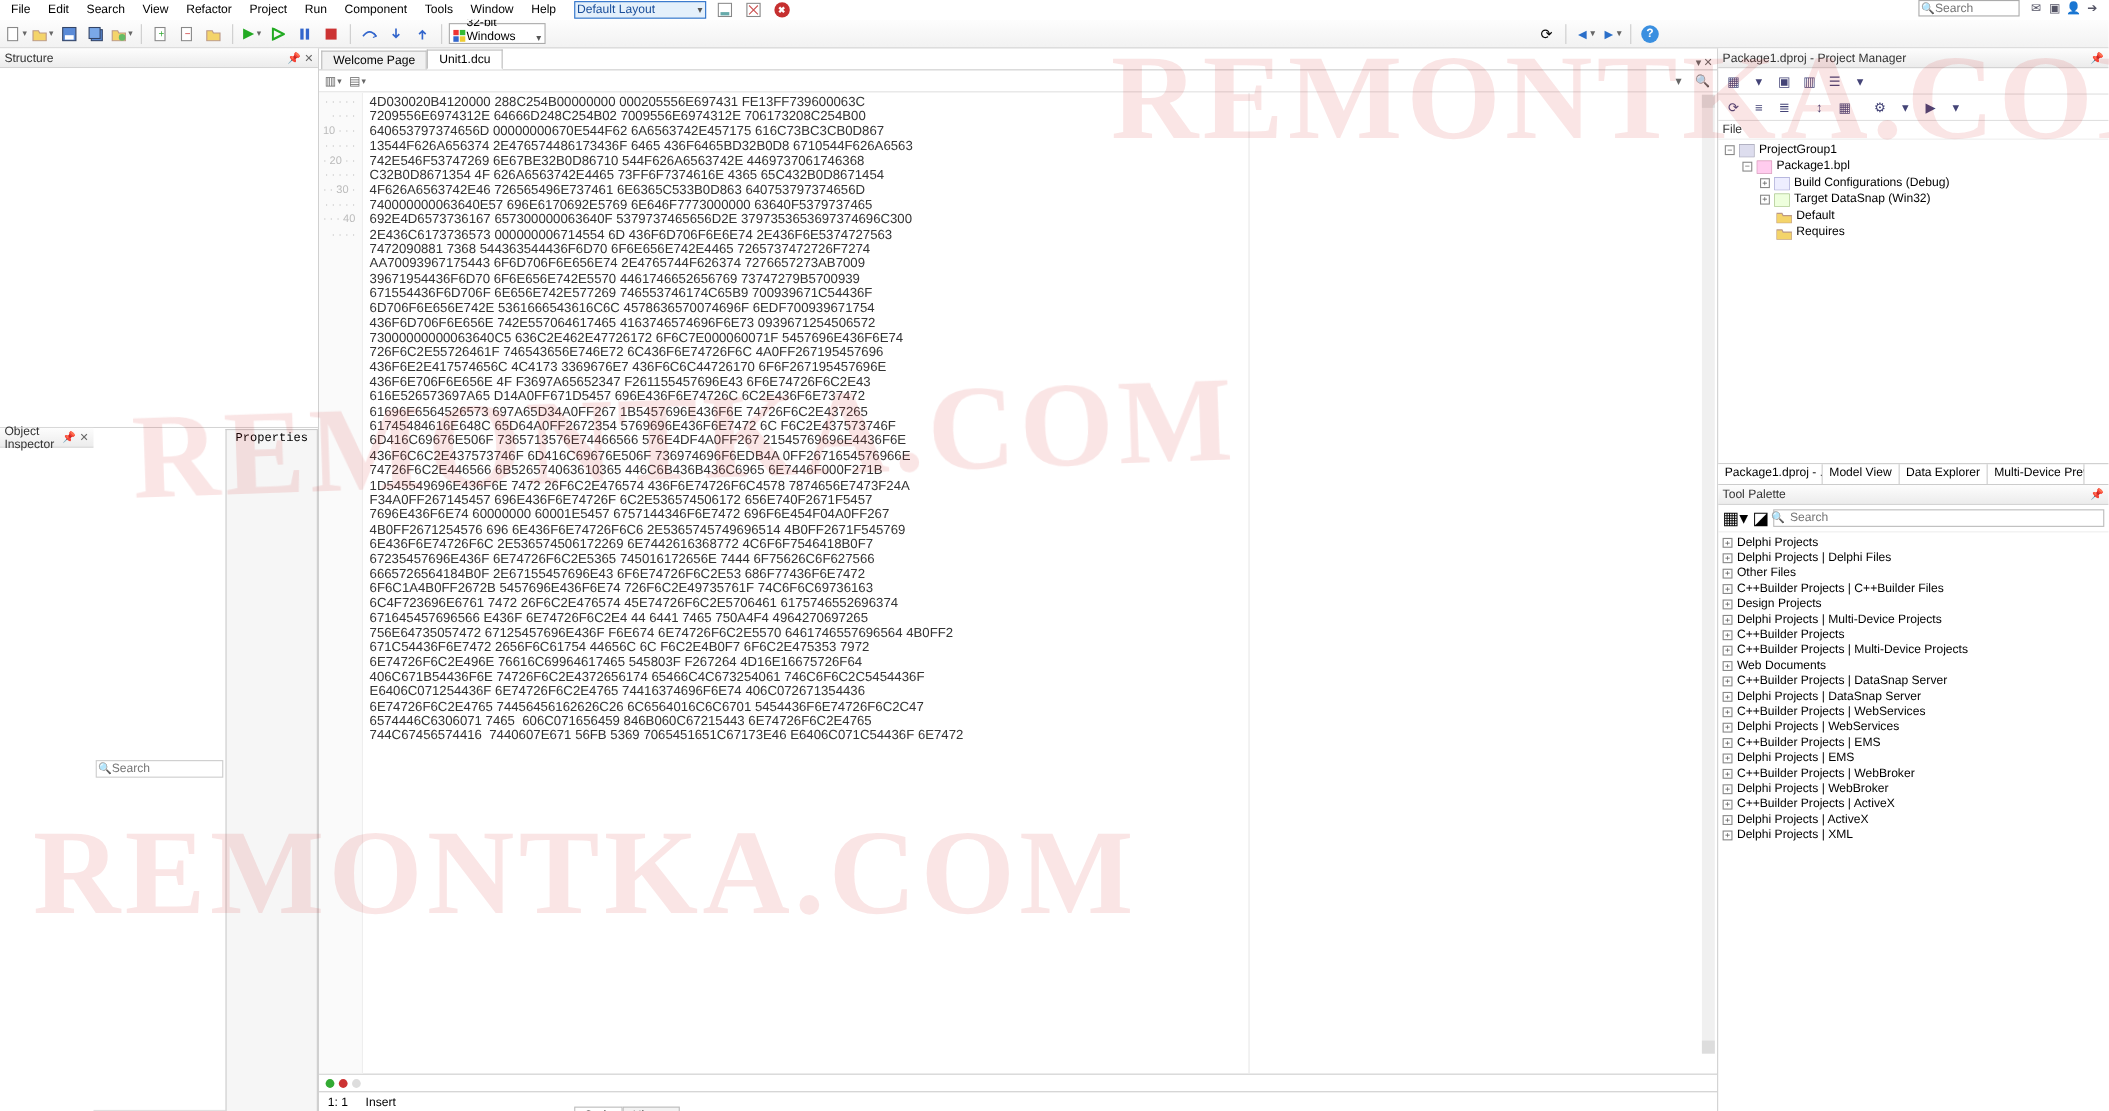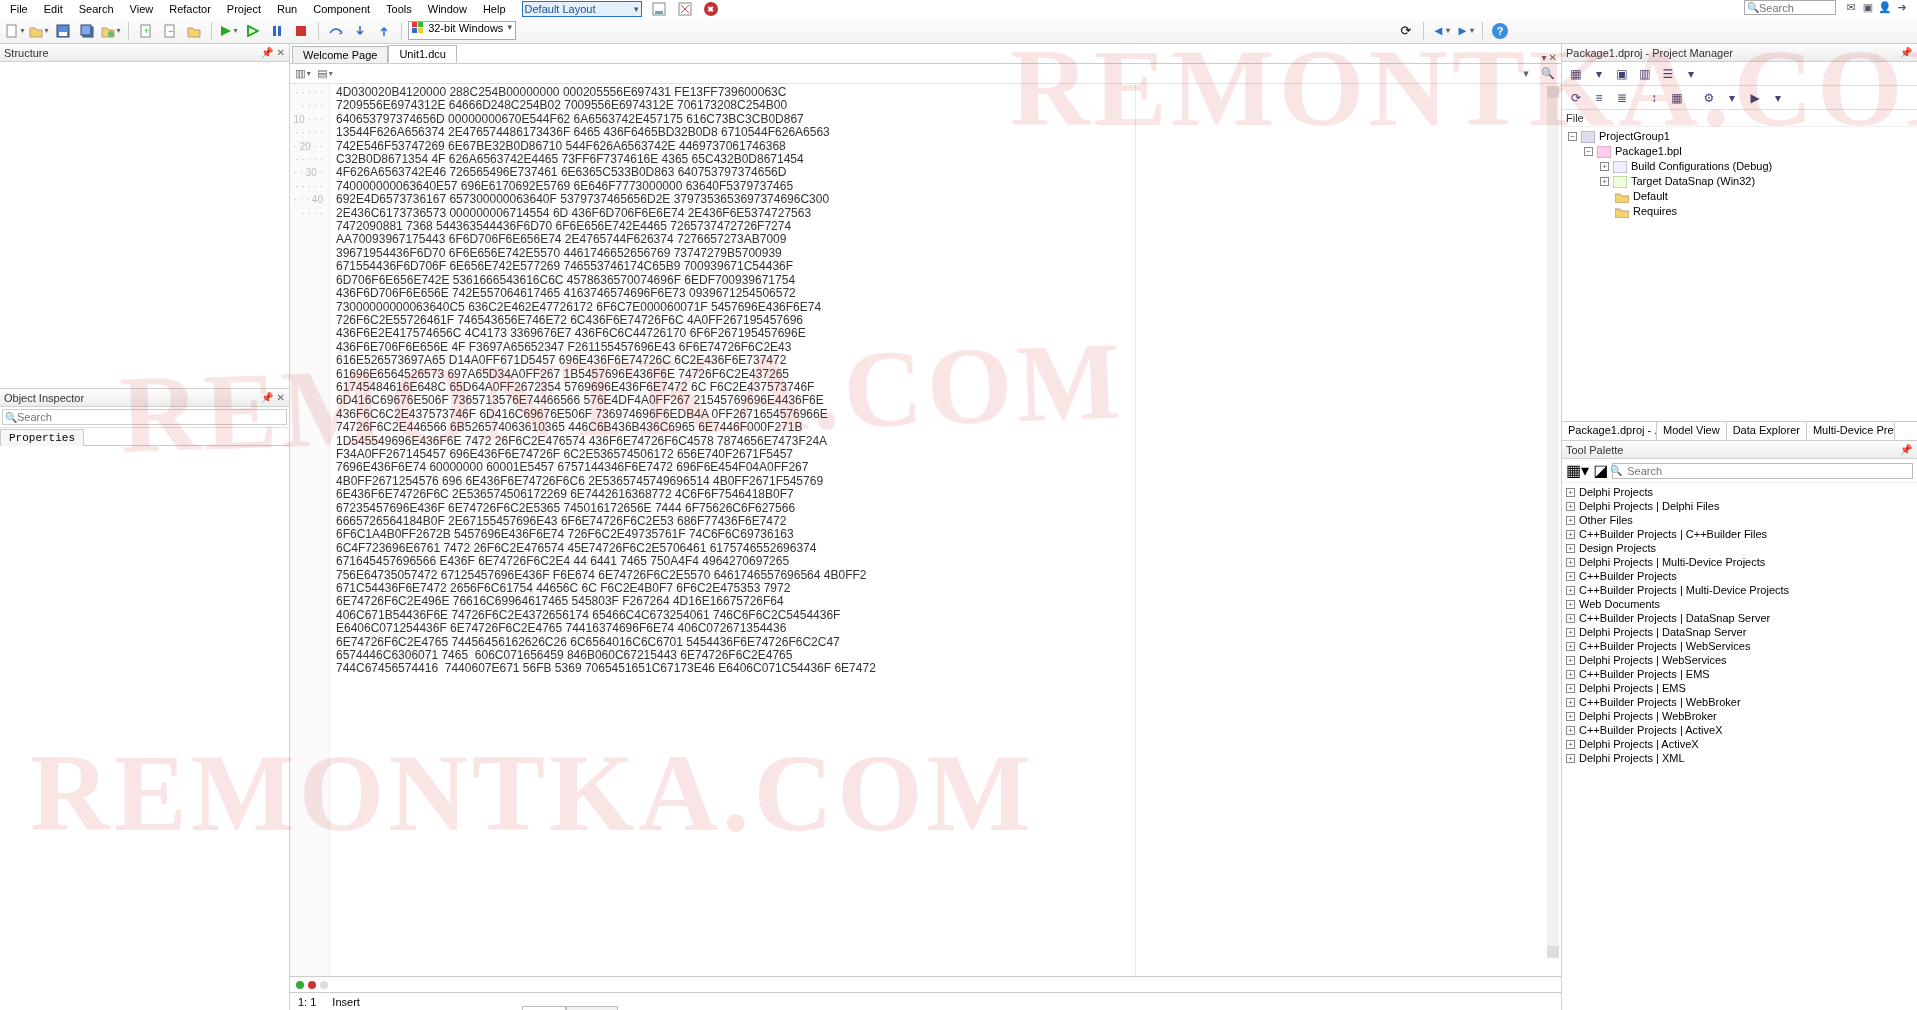--- a/index.html
+++ b/index.html
@@ -80,24 +80,24 @@
   border-bottom: 1px solid #d0d0d0;
   background: linear-gradient(#fdfdfd, #f2f2f2);
 }
 .toolbar .sep { width: 1px; height: 18px; background: #ccc; margin: 0 4px; }
 .toolbar .tbtn { width: 22px; height: 22px; display: flex; align-items: center; justify-content: center; font-size: 13px; }
 .toolbar .tbtn.small-arrow::after { content: "▾"; font-size: 8px; color: #666; margin-left: 1px;}
 .toolbar .platform-combo {
   border: 1px solid #aaa;
   background: #fff;
   font-size: 11px;
-  width: 108px;
+  width: 88px;
   height: 19px;
   display: flex;
-  align-items: flex-start;
+  align-items: flex-end;
   padding: 0 3px;
   justify-content: space-between;
 }
 .toolbar .platform-combo .win { width: 12px; height: 12px; display: inline-block; }
 .toolbar .platform-combo .arrow { font-size: 9px; color: #555; }
 
 .nav-back, .nav-fwd { color: #2a6fc9; font-size: 14px; font-weight: bold;}
 .help-ico { width: 16px; height: 16px; border-radius: 50%; background: #3a8fe0; color: #fff; font-size: 11px; display: flex; align-items: center; justify-content: center; font-weight: bold;}
 
 
@@ -122,21 +122,21 @@
   color: #333;
 }
 .panel-head .ctrls { display: flex; gap: 3px; color: #666; font-size: 10px;}
 .panel-body { flex: 1; overflow: hidden; font-size: 11px; background: #fff;}
 
 
 .structure-panel { height: 345px; display: flex; flex-direction: column; border-bottom: 1px solid #d0d0d0;}
 .structure-panel .panel-body { background: #fff; }
 
 
-.obj-inspect { flex: 1; display: flex; flex-direction: column; }
+.obj-inspect { flex: 1; display: flex; flex-direction: row; }
 .obj-inspect .search-row {
   padding: 2px;
   border-bottom: 1px solid #e0e0e0;
   display: flex; align-items: center;
 }
 .obj-inspect .search-row input {
   width: 100%; border: 1px solid #ccc; font-size: 11px; height: 16px; padding-left: 14px;
 }
 .obj-inspect .search-row .mag { position: absolute; margin-left: 3px; font-size: 10px; color: #666;}
 .obj-inspect .tabs {

